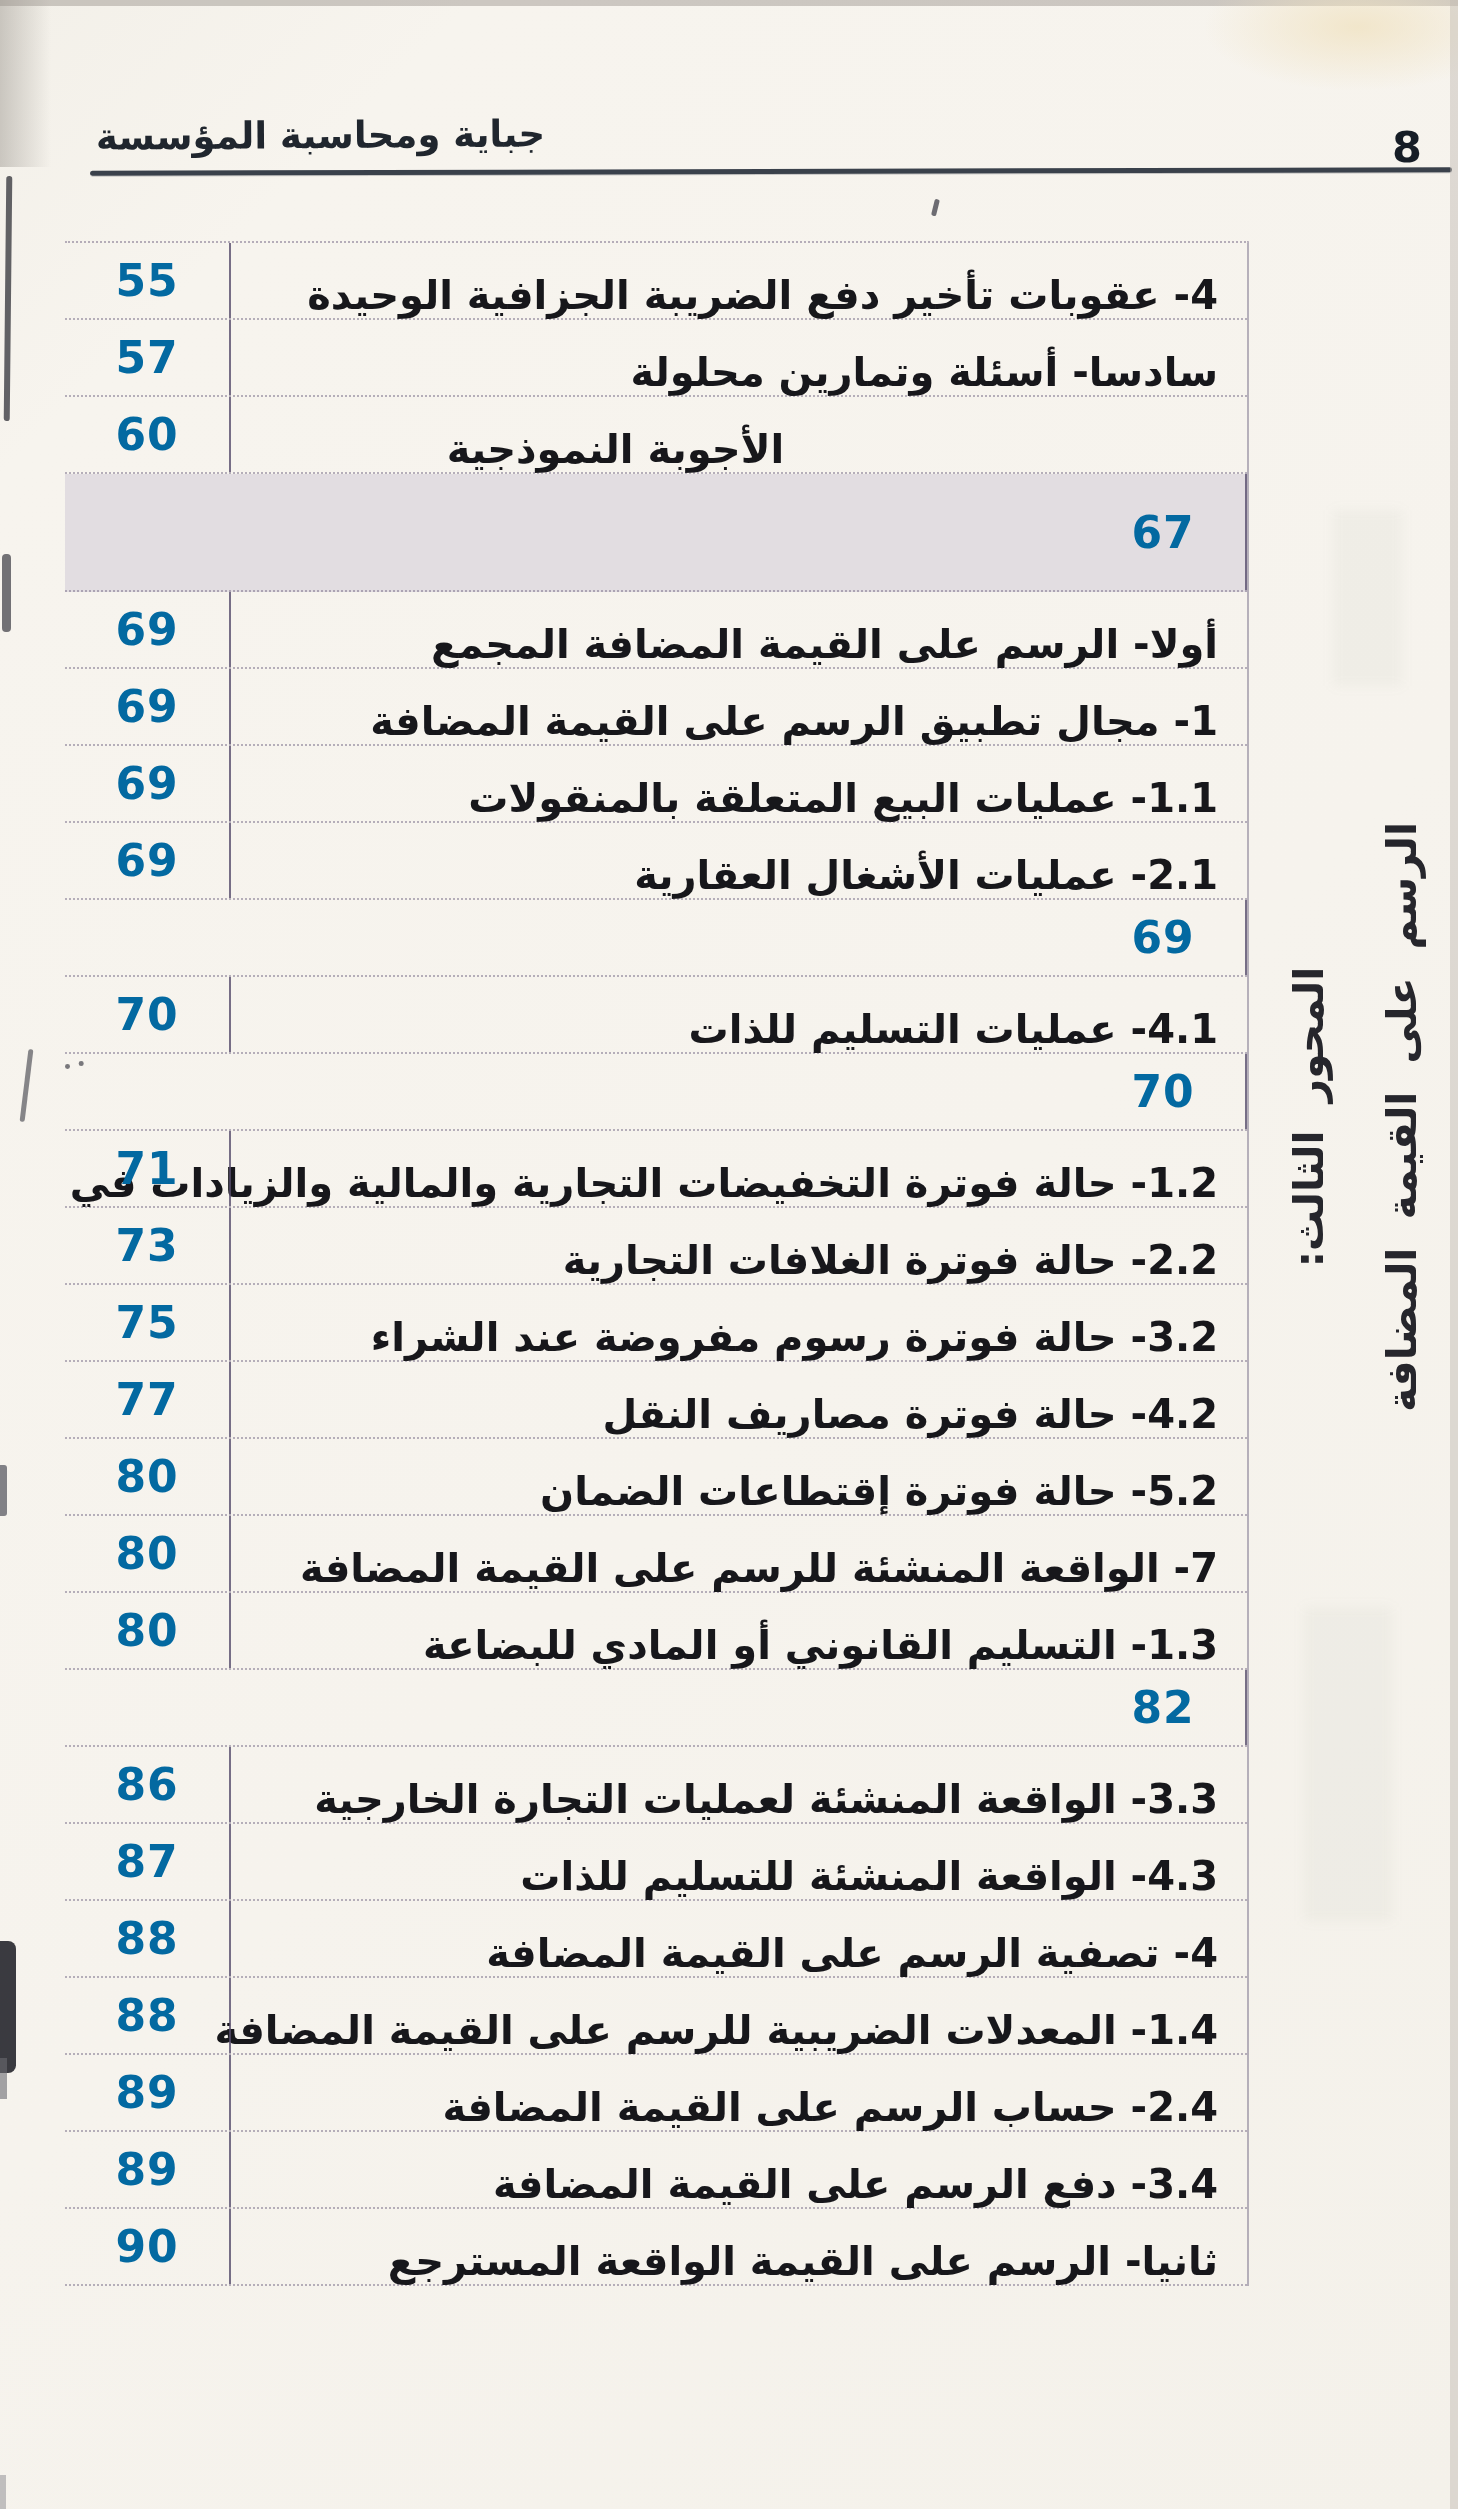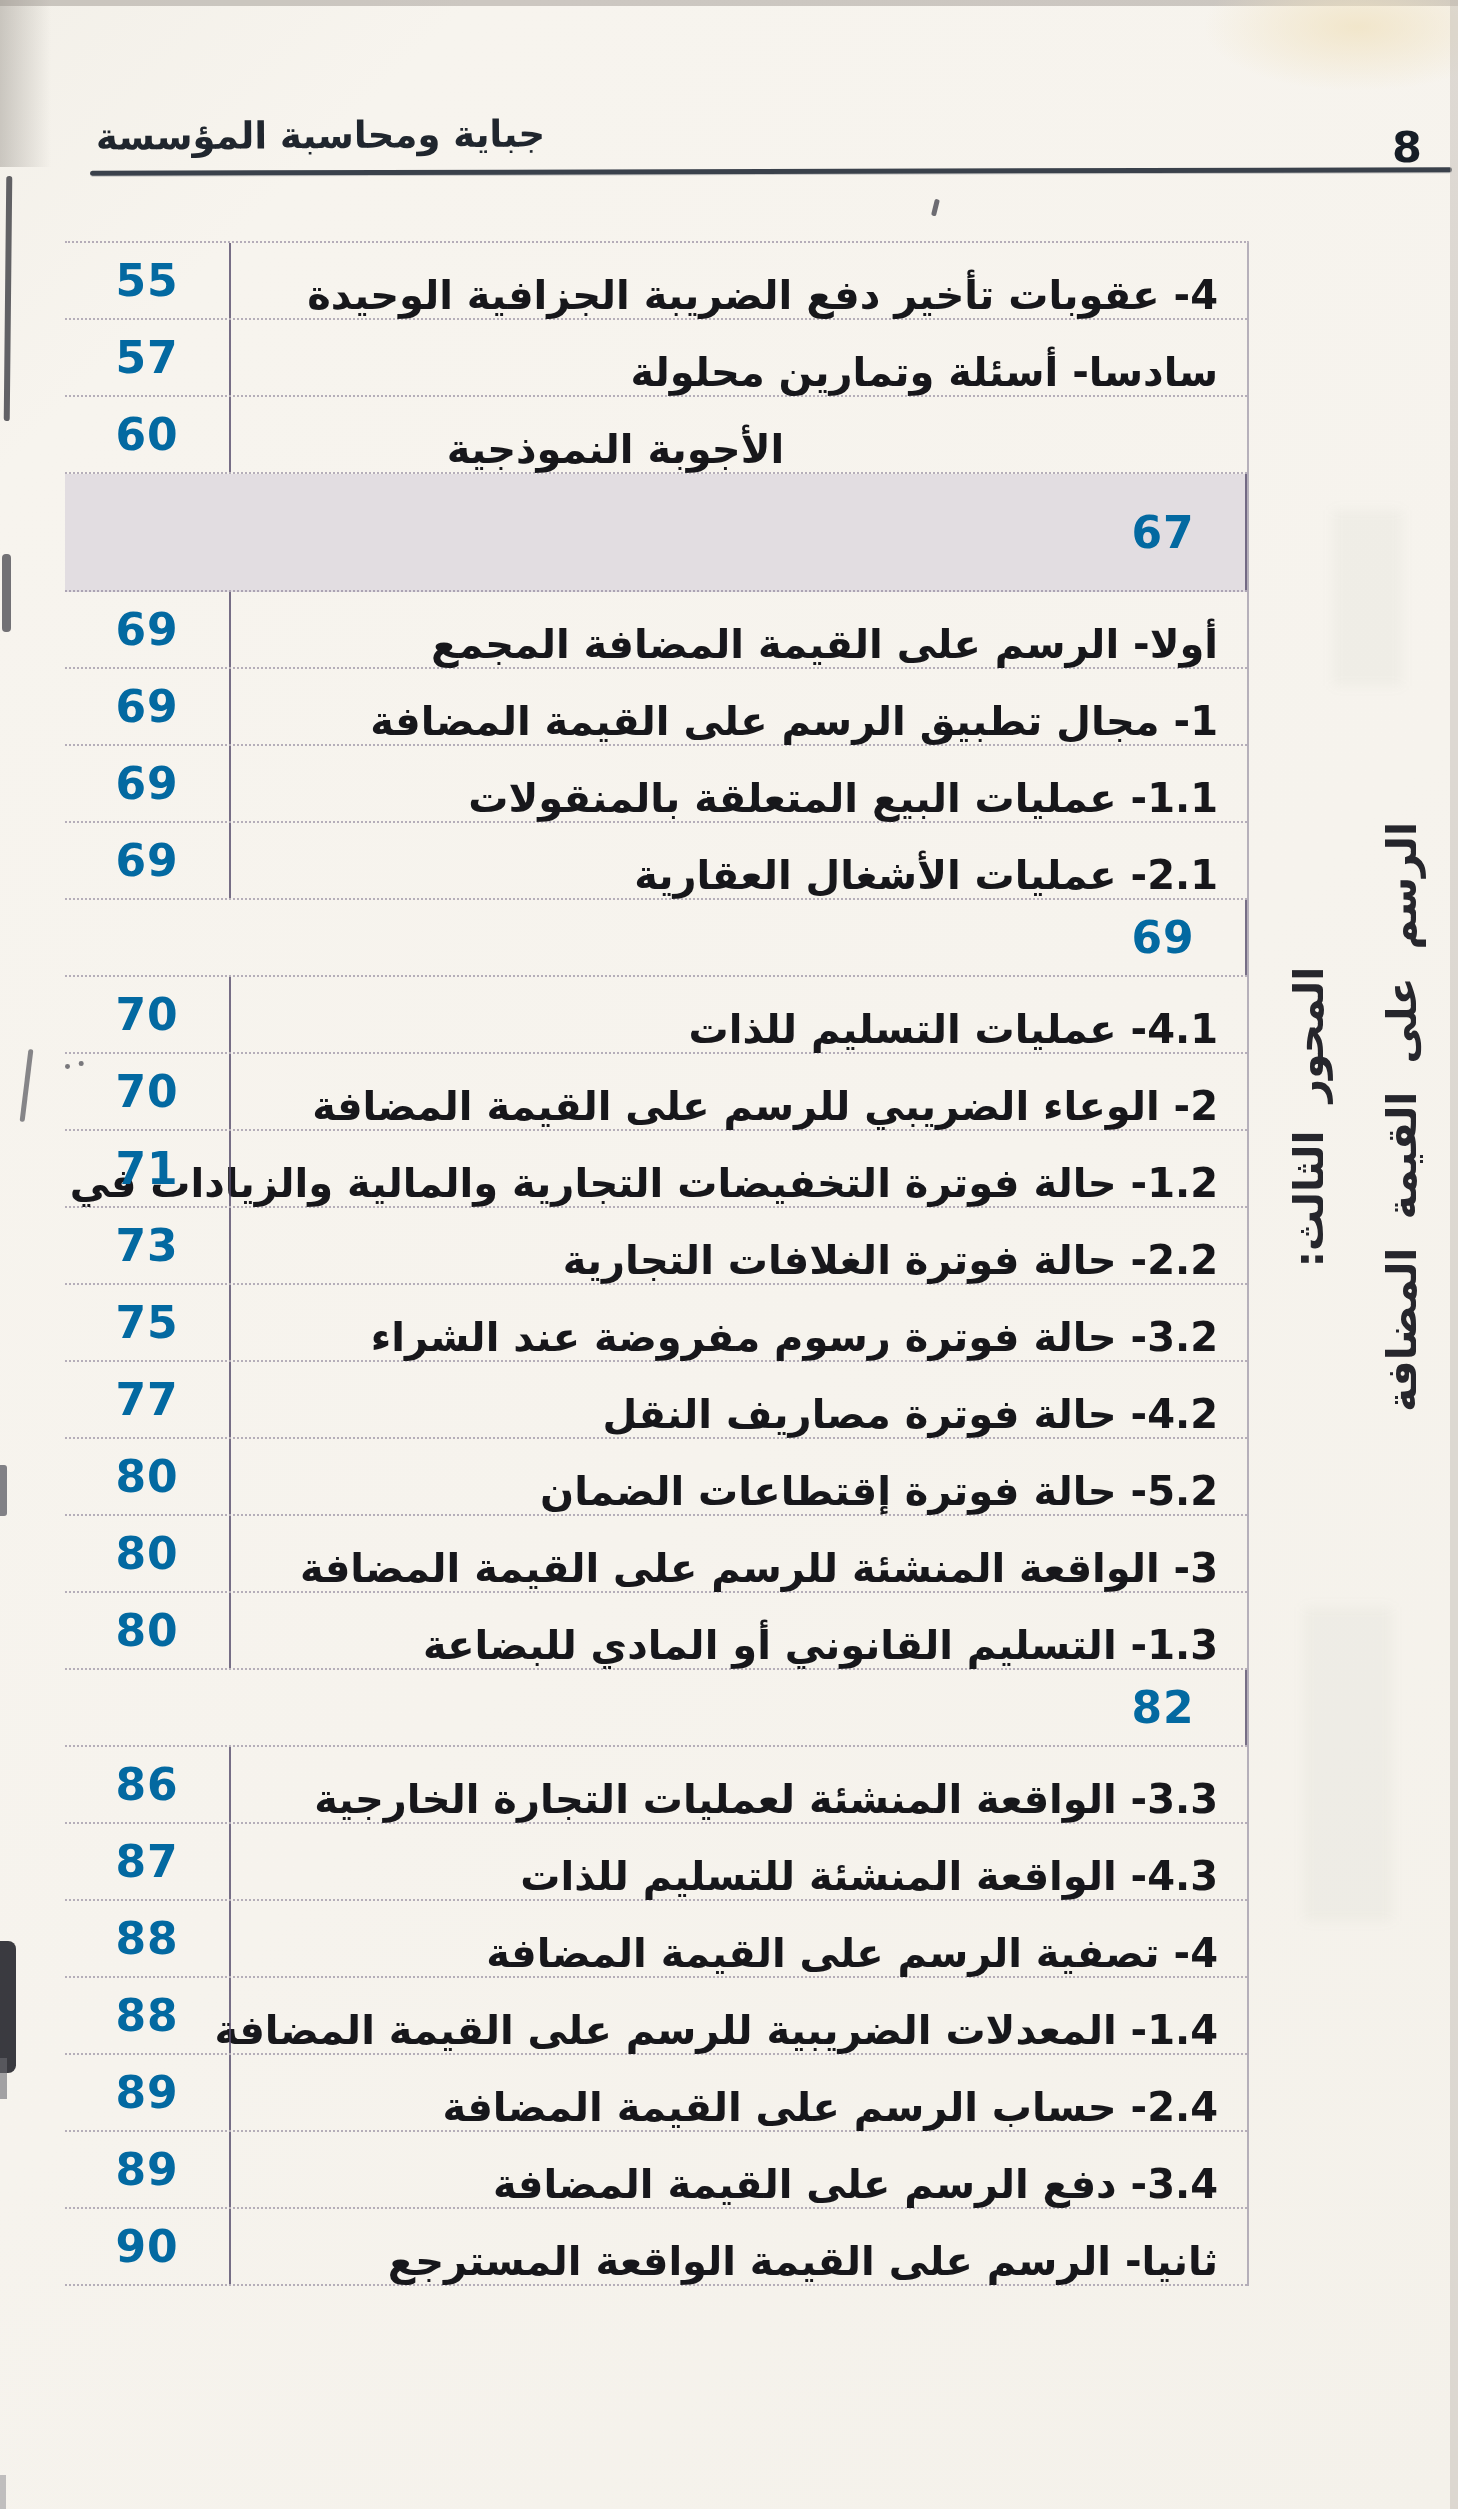--- a/index.html
+++ b/index.html
@@ -141,21 +141,20 @@
         <div class="page-cell">69</div>
       </div>
       <div class="toc-row">
         <div class="page-cell">69</div>
       </div>
       <div class="toc-row">
         <div class="title-cell">4.1- عمليات التسليم للذات</div>
         <div class="page-cell">70</div>
       </div>
       <div class="toc-row">
-        <div class="title-cell">2- الوعاء الضريبي للرسم على القيمة المضافة</div>
         <div class="page-cell">70</div>
       </div>
       <div class="toc-row">
         <div class="title-cell">1.2- حالة فوترة التخفيضات التجارية والمالية والزيادات في</div>
         <div class="page-cell">71</div>
       </div>
       <div class="toc-row">
         <div class="title-cell">2.2- حالة فوترة الغلافات التجارية</div>
         <div class="page-cell">73</div>
       </div>
@@ -165,21 +164,21 @@
       </div>
       <div class="toc-row">
         <div class="title-cell">4.2- حالة فوترة مصاريف النقل</div>
         <div class="page-cell">77</div>
       </div>
       <div class="toc-row">
         <div class="title-cell">5.2- حالة فوترة إقتطاعات الضمان</div>
         <div class="page-cell">80</div>
       </div>
       <div class="toc-row">
-        <div class="title-cell">3- الواقعة المنشئة للرسم على القيمة المضافة</div>
+        <div class="title-cell">7- الواقعة المنشئة للرسم على القيمة المضافة</div>
         <div class="page-cell">80</div>
       </div>
       <div class="toc-row">
         <div class="title-cell">1.3- التسليم القانوني أو المادي للبضاعة</div>
         <div class="page-cell">80</div>
       </div>
       <div class="toc-row">
         <div class="page-cell">82</div>
       </div>
       <div class="toc-row">

